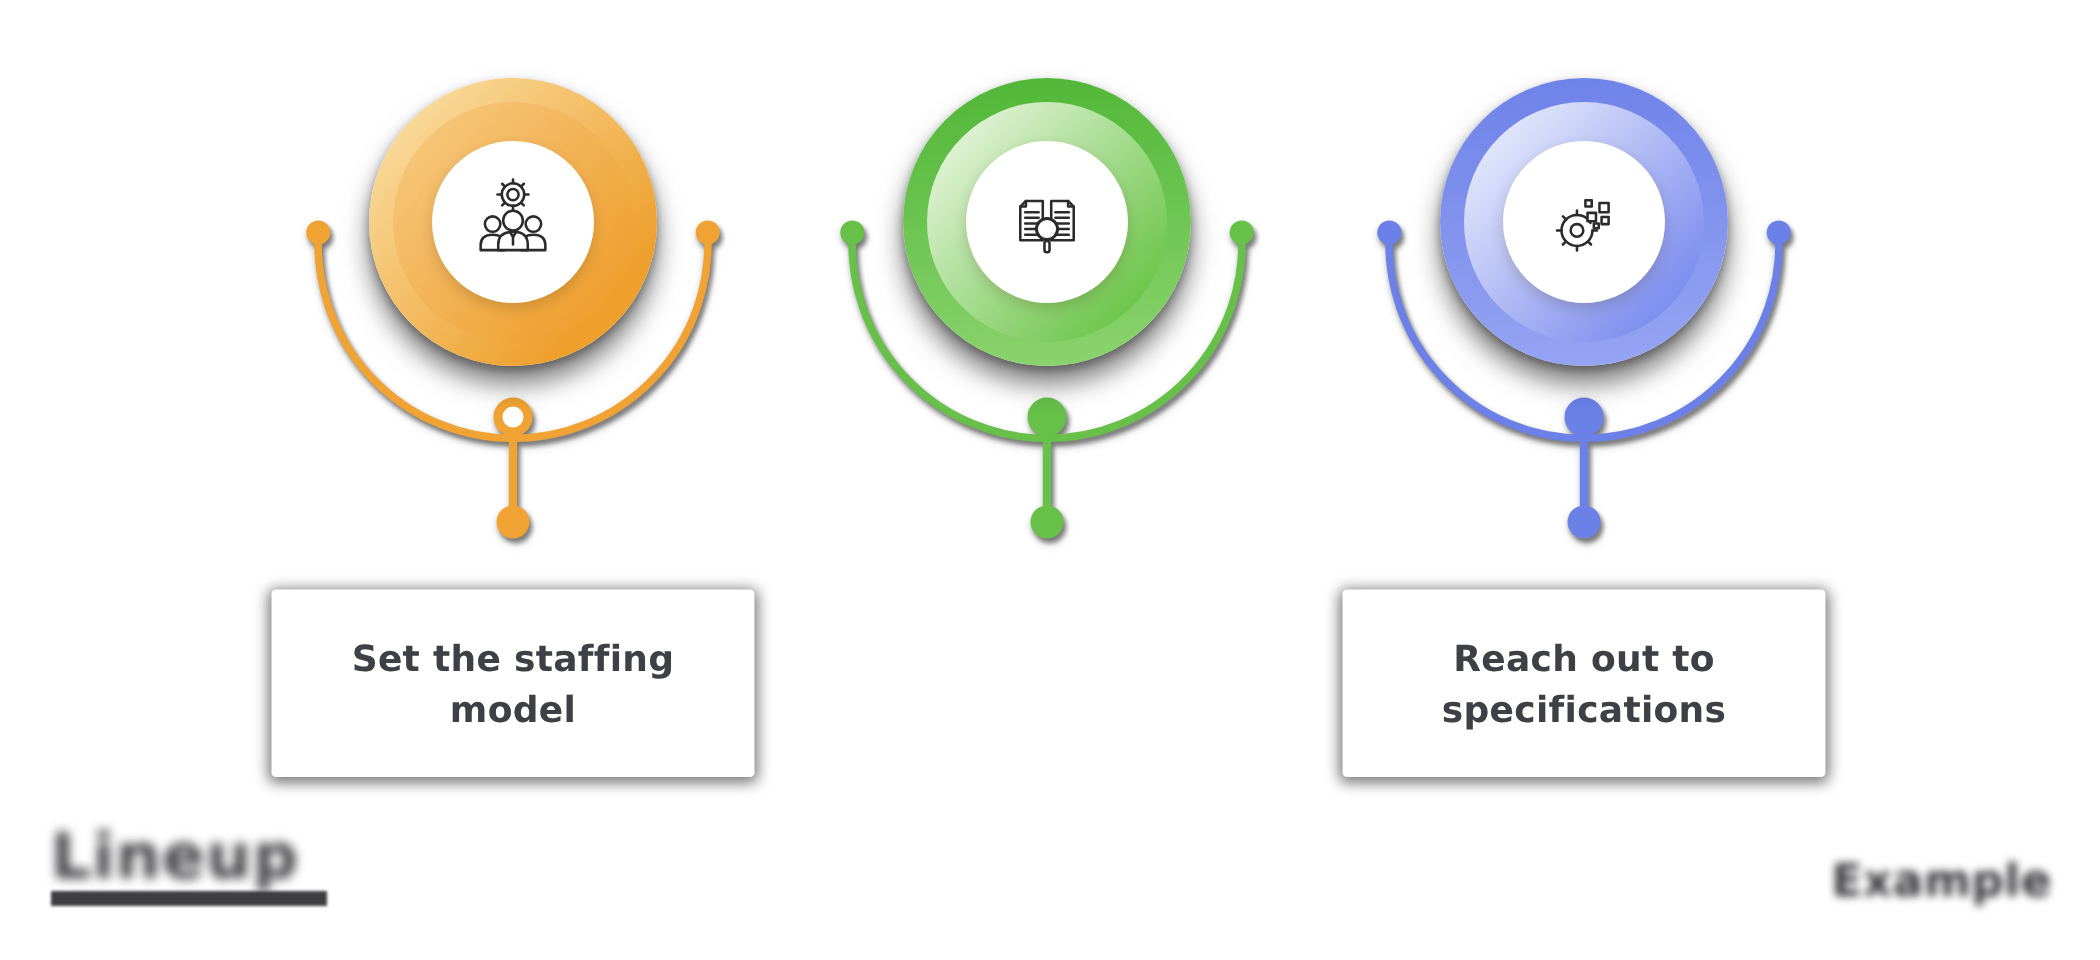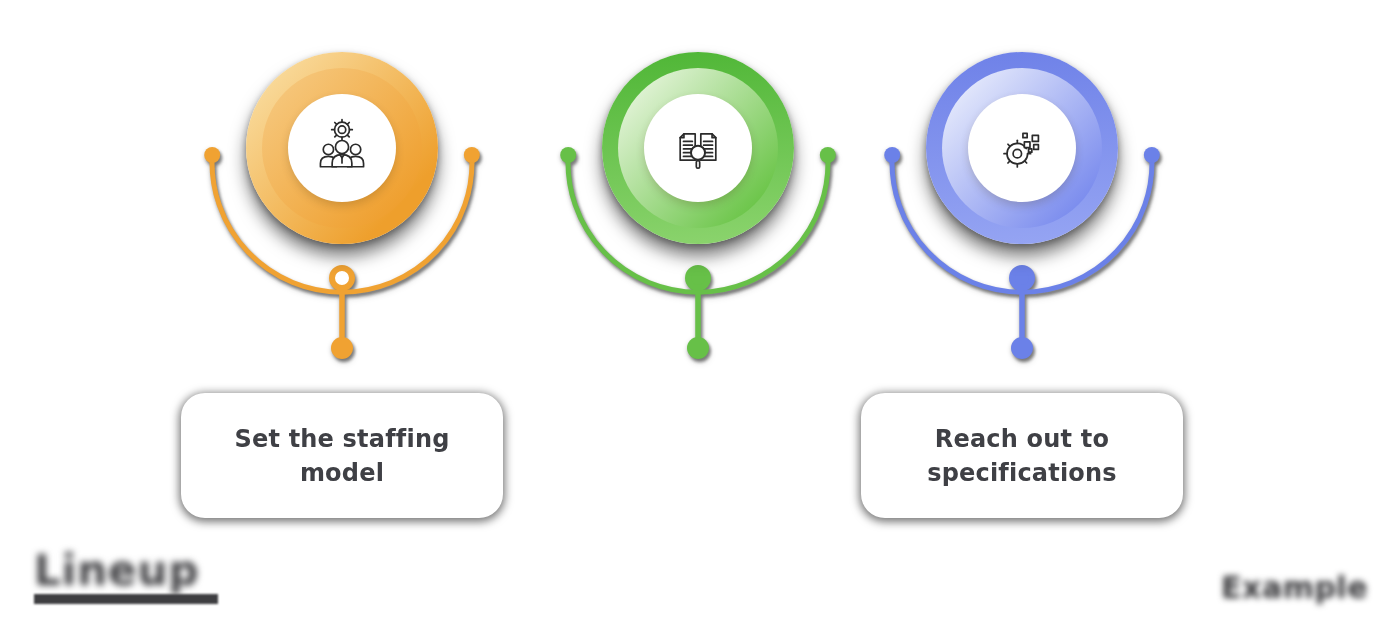--- a/index.html
+++ b/index.html
@@ -7,21 +7,21 @@
   body { font-family:"DejaVu Sans","Liberation Sans",sans-serif; }
 
   .stage {
     position:relative; width:1400px; height:640px;
     background:#ffffff; overflow:hidden;
   }
 
   .step { position:absolute; top:0; width:322px; height:640px; }
   .step-0 { left:181px; }
   .step-1 { left:537px; }
-  .step-2 { left:861px; }
+  .step-2 { left:895px; }
 
   
   .connector {
     position:absolute; left:16px; top:135px; width:290px; height:240px;
     filter: drop-shadow(2px 3px 1.5px rgba(20,20,20,.45)) drop-shadow(0 2px 2px rgba(20,20,20,.25));
   }
   .connector .arc { fill:none; stroke:var(--accent); stroke-width:5; stroke-linecap:round; }
   .connector .tip { fill:var(--accent); }
   .connector .node { fill:var(--node-fill); stroke:var(--accent); stroke-width:6; }
   .connector .stem { stroke:var(--accent); stroke-width:5.5; }
@@ -44,21 +44,21 @@
     border-radius:50%; background:#ffffff;
     box-shadow:0 4px 9px rgba(60,40,0,.18);
     display:flex; align-items:center; justify-content:center;
   }
   .icon { width:60px; height:60px; }
   .icon * { vector-effect:non-scaling-stroke; }
 
   
   .card {
     position:absolute; left:0; top:393px; width:322px; height:125px;
-    background:#ffffff; border-radius:24px;
+    background:#ffffff; border-radius:3px;
     box-shadow:0 2px 9px 2px rgba(12,12,12,.55);
     display:flex; align-items:center; justify-content:center; text-align:center;
   }
   .step-label {
     white-space:pre-line;
     font-size:24px; font-weight:600; line-height:34px;
     color:#3F4045; letter-spacing:.2px;
   }
 
   

